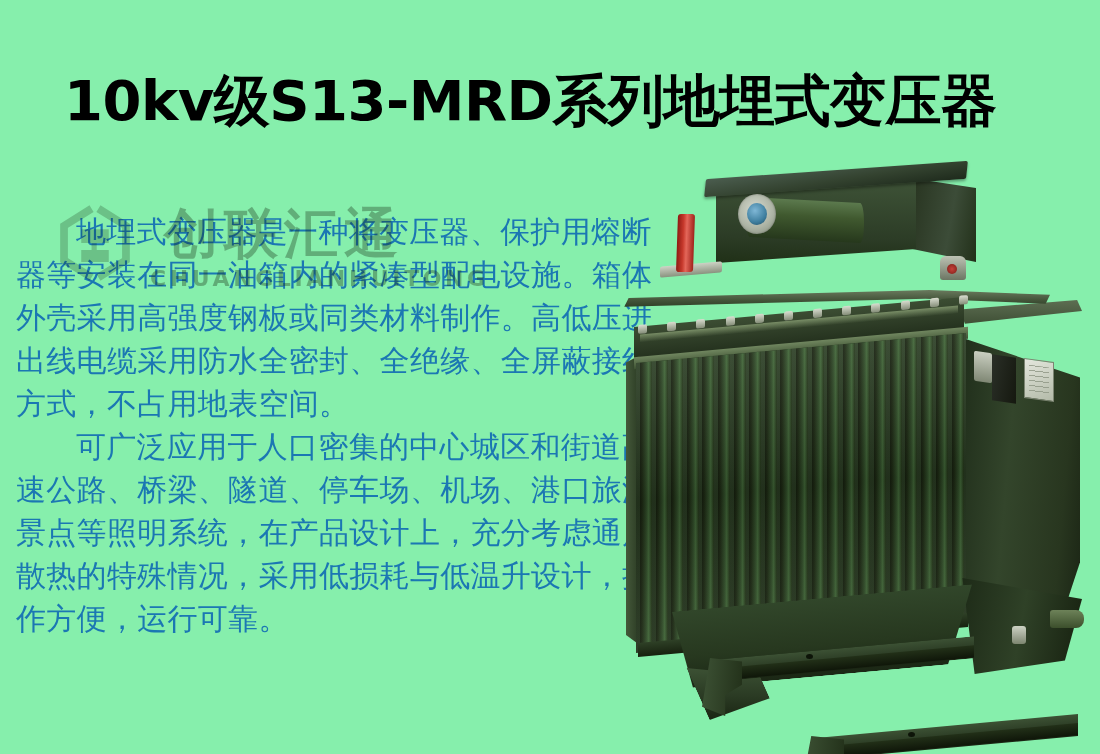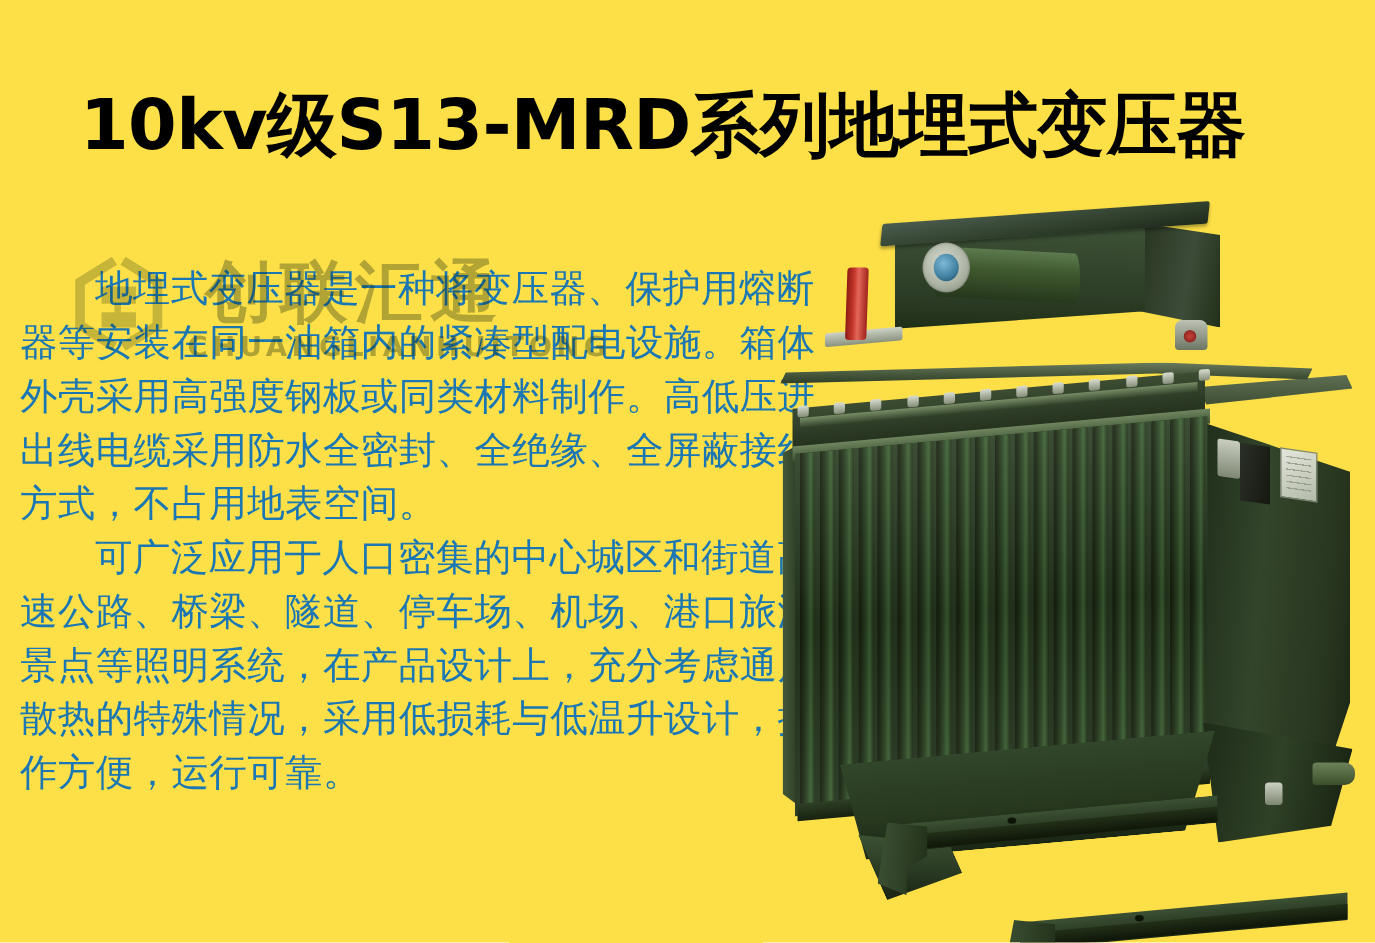--- a/index.html
+++ b/index.html
@@ -9,21 +9,21 @@
     background: #ffffff;
   }
   body {
     font-family: "DejaVu Sans", "Liberation Sans", sans-serif;
     -webkit-font-smoothing: antialiased;
   }
   #page {
     position: relative;
     width: 1100px;
     height: 754px;
-    background: #fde047;
+    background: #86efac;
     overflow: hidden;
   }
 
   
   #title {
     position: absolute;
     left: 64px;
     top: 64px;
     width: 900px;
     height: 74px;

